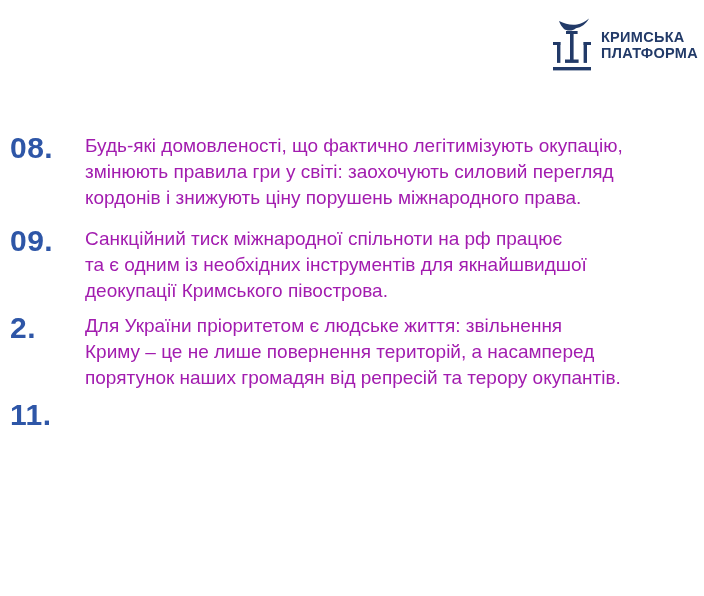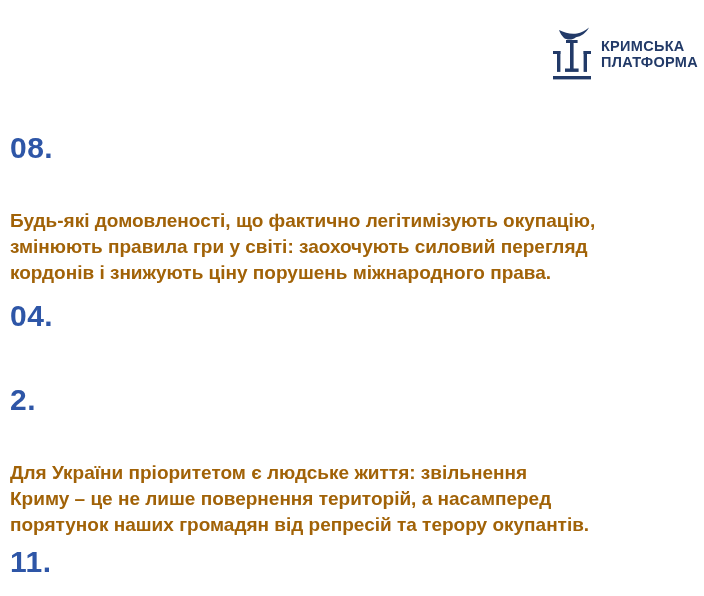--- a/index.html
+++ b/index.html
@@ -8,21 +8,21 @@
     width: 704px;
     height: 596px;
     background: #ffffff;
     overflow: hidden;
     font-family: "Liberation Sans", "DejaVu Sans", sans-serif;
   }
 
   
   .logo {
     position: absolute;
-    top: 27px;
+    top: 18px;
     right: 6px;
     display: flex;
     align-items: center;
     gap: 9px;
     color: #223a68;
   }
   .logo-icon svg { display: block; }
   .logo-text {
     font-size: 14.5px;
     font-weight: 700;
@@ -32,38 +32,38 @@
     text-transform: uppercase;
   }
 
   
   .list {
     position: absolute;
     left: 10px;
     top: 133px;
     right: 8px;
   }
-  .item { display: flex; margin-bottom: 9px; flex-direction: column; }
+  .item { display: flex; margin-bottom: 9px; }
   .item:nth-child(1) { margin-bottom: 15px; }
   .item:nth-child(4) { margin-bottom: 11px; gap: 36px; }
   .item-num {
     flex: 0 0 75px;
     width: 75px;
     font-size: 30px;
     font-weight: 800;
     line-height: 30px;
     letter-spacing: 0.5px;
     color: #2e56a7;
   }
   .item-text {
     flex: 1;
     font-size: 19px;
-    font-weight: 700;
+    font-weight: 400;
     line-height: 26px;
-    color: #a16207;
+    color: #a21caf;
     white-space: pre-line;
   }
 </style>
 </head>
 <body>
 
 <div class="page">
 
   <div class="logo">
     <span class="logo-icon">
@@ -93,21 +93,24 @@
   <div class="list">
 
     <div class="item">
       <div class="item-num">08.</div>
       <div class="item-text">Будь-які домовленості, що фактично легітимізують окупацію,
 змінюють правила гри у світі: заохочують силовий перегляд
 кордонів і знижують ціну порушень міжнародного права.</div>
     </div>
 
     <div class="item">
-      <div class="item-num">04.</div>
+      <div class="item-num">09.</div>
+      <div class="item-text">Санкційний тиск міжнародної спільноти на рф працює
+та є одним із необхідних інструментів для якнайшвидшої
+деокупації Кримського півострова.</div>
     </div>
 
     <div class="item">
       <div class="item-num">2.</div>
       <div class="item-text">Для України пріоритетом є людське життя: звільнення
 Криму – це не лише повернення територій, а насамперед
 порятунок наших громадян від репресій та терору окупантів.</div>
     </div>
 
     <div class="item">

